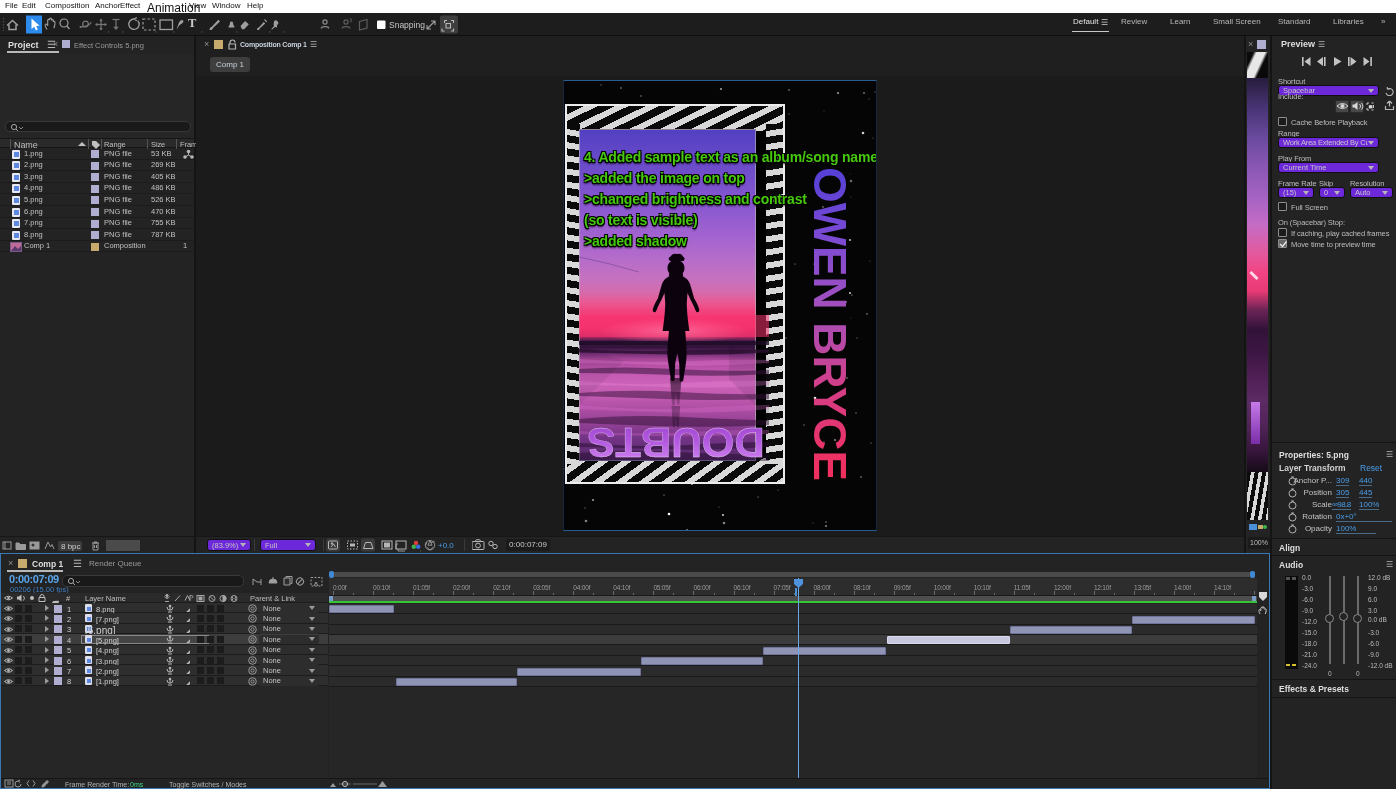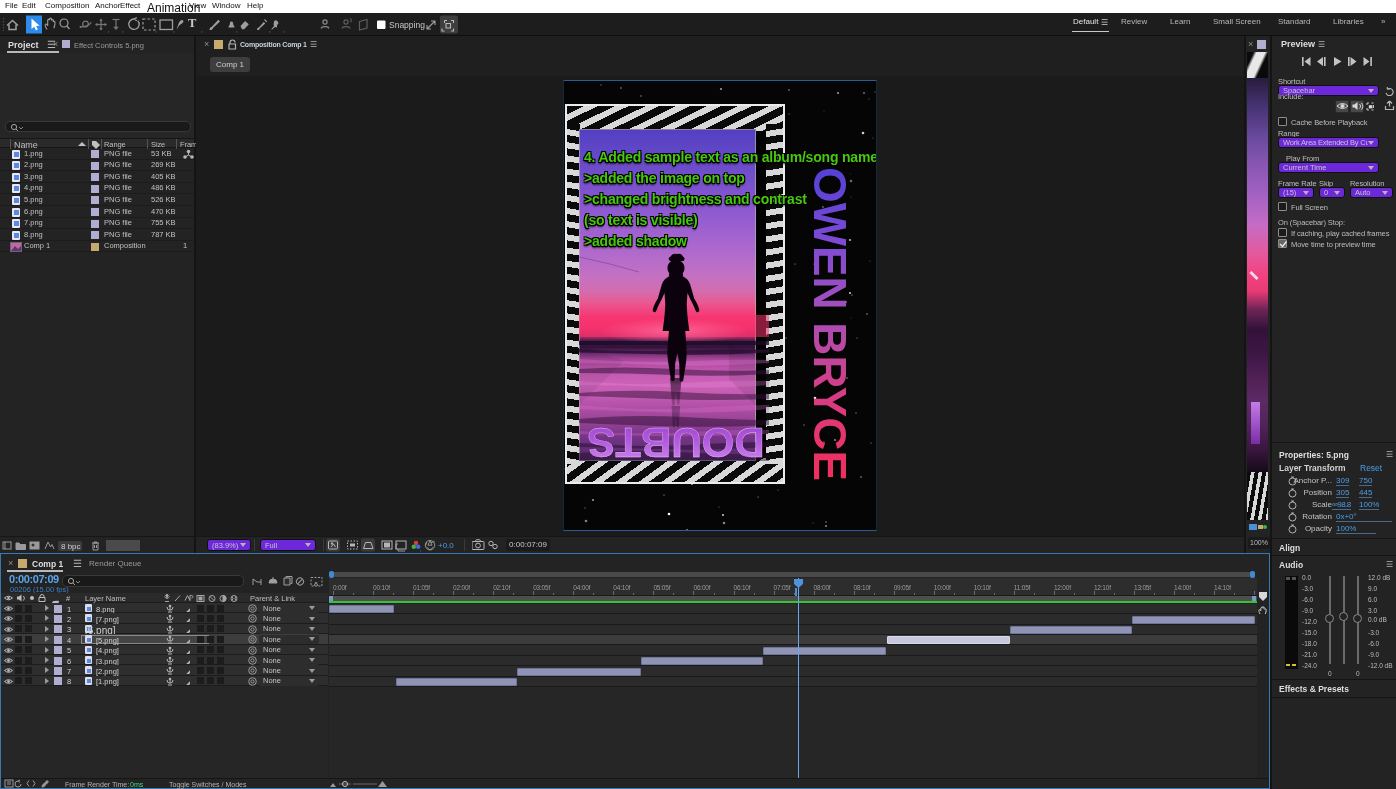--- a/index.html
+++ b/index.html
@@ -628,21 +628,21 @@
   <svg class="abs" style="left:112px;top:64px" width="11" height="11">
       <path d="M1.5 6 v3.5 h8 V6 M5.5 1 v5.5 M5.5 1 L3 3.5 M5.5 1 L8 3.5" stroke="#b5b5b5" fill="none" stroke-width="1.2"></path>
     </svg>
   <div class="cb abs" style="left:6px;top:81px"></div>
   <div class="abs lbl" style="left:19px;top:81.5px">Cache Before Playback</div>
   <div class="abs lbl" style="left:6px;top:93px">Range</div>
   <div class="drop" style="position:absolute;left:6px;top:101px;width:101px;height:11px">
       <span style="overflow:hidden;max-width:88px;letter-spacing:-0.2px">Work Area Extended By Current...</span> 
       <span class="chev" style="flex:none"></span>
     </div>
-  <div class="abs lbl" style="left:14px;top:118px">Play From</div>
+  <div class="abs lbl" style="left:6px;top:118px">Play From</div>
   <div class="drop" style="position:absolute;left:6px;top:126px;width:101px;height:11px">Current Time <span class="chev"></span></div>
   <div class="abs lbl" style="left:6px;top:143px">Frame Rate</div>
   <div class="abs lbl" style="left:47px;top:143px">Skip</div>
   <div class="abs lbl" style="left:78px;top:143px">Resolution</div>
   <div class="drop" style="position:absolute;left:6px;top:151px;width:36px;height:11px">(15) <span class="chev"></span></div>
   <div class="drop" style="position:absolute;left:47px;top:151px;width:26px;height:11px">0 <span class="chev"></span></div>
   <div class="drop" style="position:absolute;left:78px;top:151px;width:43px;height:11px">Auto <span class="chev"></span></div>
   <div class="cb abs" style="left:6px;top:166px"></div>
   <div class="abs lbl" style="left:19px;top:166.5px">Full Screen</div>
   <div class="abs lbl" style="left:6px;top:182px">On (Spacebar) Stop:</div>
@@ -663,21 +663,21 @@
     .stopw{position:absolute;left:16px;width:9px;height:10px}
     .pl{position:absolute;font-size:8px;color:#c3c3c3;text-align:right;width:46px;left:14px}
     .pv{position:absolute;font-size:8px;color:#4a9de8;border-bottom:1px solid #4a6a8a}
   </style>
   <svg class="stopw" style="top:440px" width="9" height="10">
       <circle cx="4.5" cy="5.5" r="3.5" stroke="#b0b0b0" fill="none"></circle>
       <path d="M3 1 h3 M4.5 2 v-1" stroke="#b0b0b0"></path>
     </svg>
   <div class="pl" style="top:440px">Anchor P...</div>
     <div class="pv" style="left:64px;top:440px">309</div>
-    <div class="pv" style="left:87px;top:440px">750</div>
+    <div class="pv" style="left:87px;top:440px">440</div>
   <svg class="stopw" style="top:452px" width="9" height="10">
       <circle cx="4.5" cy="5.5" r="3.5" stroke="#b0b0b0" fill="none"></circle>
       <path d="M3 1 h3 M4.5 2 v-1" stroke="#b0b0b0"></path>
     </svg>
   <div class="pl" style="top:452px">Position</div>
     <div class="pv" style="left:64px;top:452px">305</div>
     <div class="pv" style="left:87px;top:452px">445</div>
   <svg class="stopw" style="top:464px" width="9" height="10">
       <circle cx="4.5" cy="5.5" r="3.5" stroke="#b0b0b0" fill="none"></circle>
       <path d="M3 1 h3 M4.5 2 v-1" stroke="#b0b0b0"></path>

